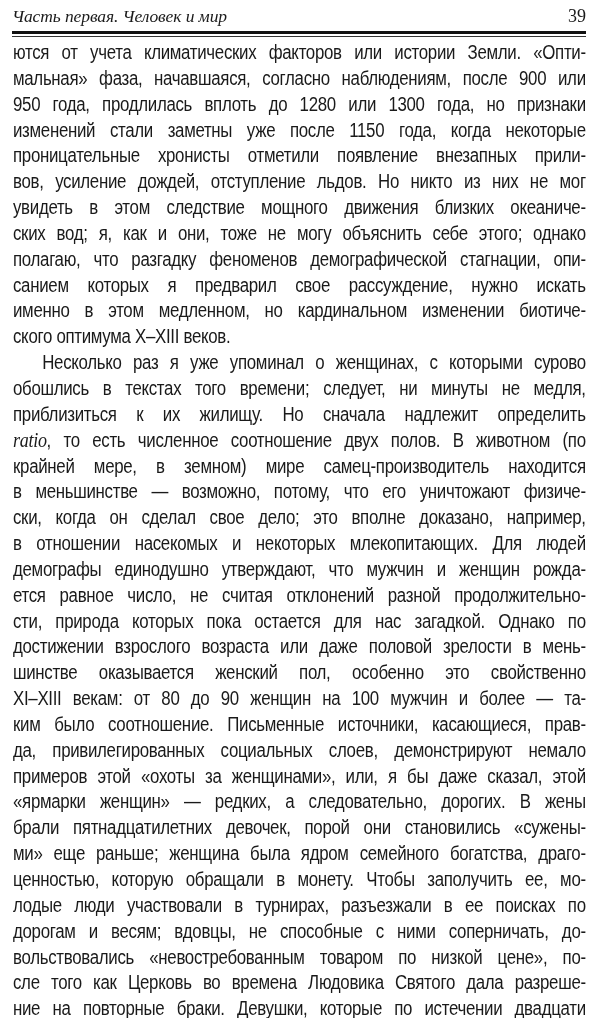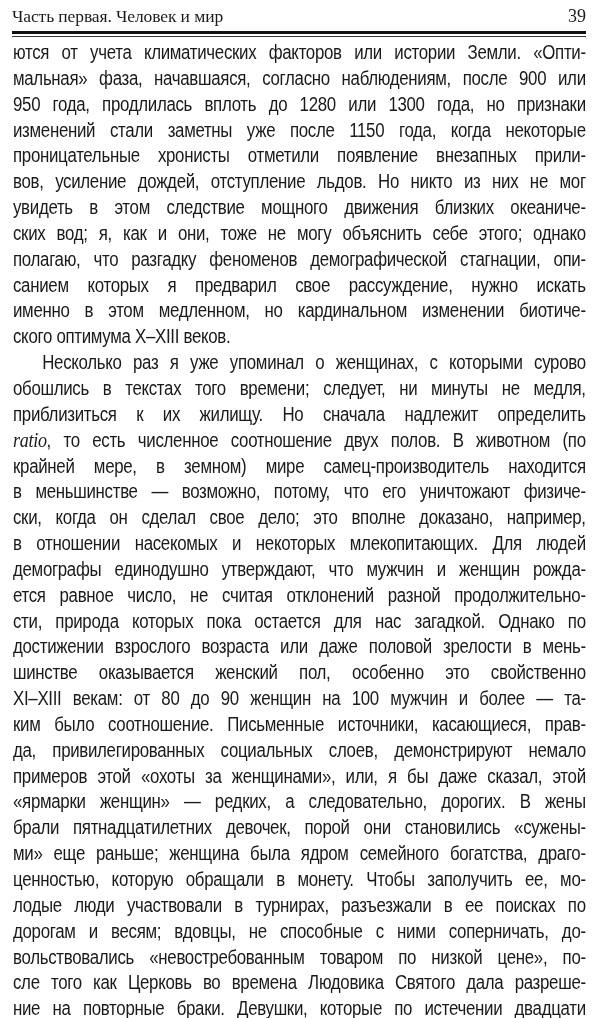--- a/index.html
+++ b/index.html
@@ -20,20 +20,21 @@
     left: 12px;
     right: 14px;
     top: 6px;
     height: 22px;
     display: flex;
     justify-content: space-between;
     align-items: baseline;
     font-size: 17.5px;
   }
   .running-head .title {
+    font-style: italic;
     letter-spacing: -0.1px;
   }
   .running-head .folio {
     font-size: 18px;
     text-align: center;
   }
   .rule-thick {
     position: absolute;
     left: 12px;
     right: 14px;

